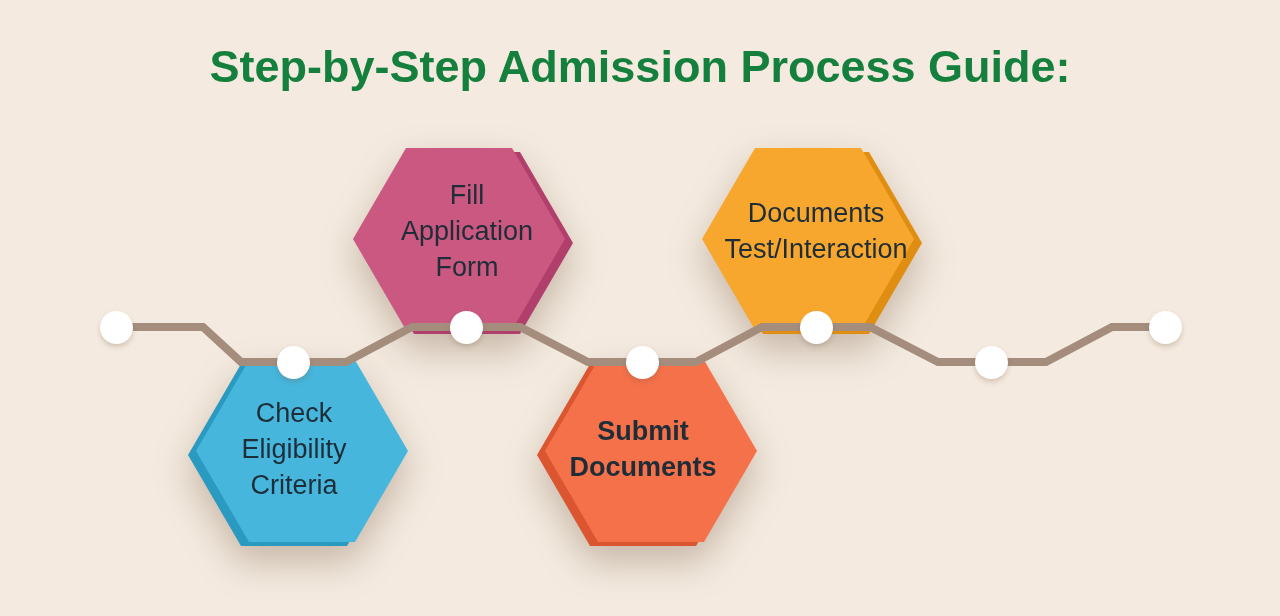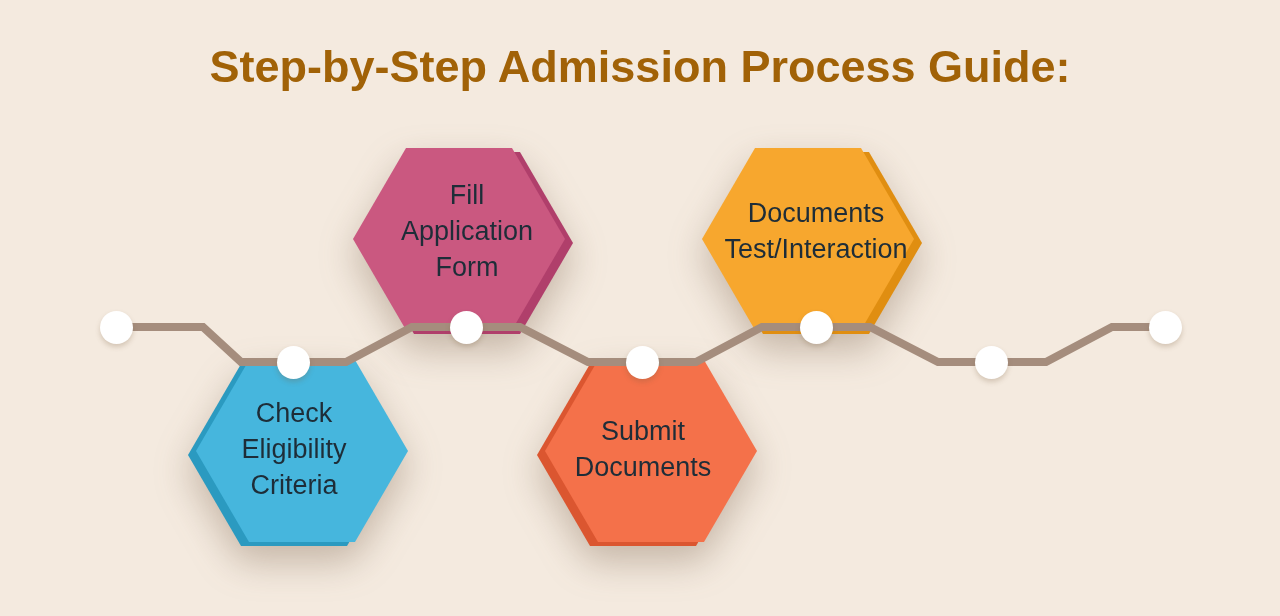--- a/index.html
+++ b/index.html
@@ -42,21 +42,21 @@
     font-size:27px;
     line-height:36px;
     color:var(--text);
     box-sizing:border-box;
   }
   .row-top .hex-label{padding-bottom:24px;}
   .row-bottom .hex-label{padding-bottom:12px;}
   .pos-1{left:13px;top:152px;}
   .pos-2{left:188px;top:364px;}
   .pos-3{left:361px;top:152px;}
-  .pos-4{left:537px;top:364px;}
+  .pos-4{left:537px;top:364px;font-weight:bold;}
   .pos-5{left:710px;top:152px;}
   .pos-6{left:886px;top:364px;}
   .pos-7{left:1060px;top:152px;}
   .dot{
     position:absolute;
     width:33px;height:33px;border-radius:50%;
     box-shadow:0 3px 5px rgba(120,90,60,0.25);
   }
   .dot-1{left:100px;top:311px;}
   .dot-2{left:277px;top:346px;}
@@ -64,21 +64,21 @@
   .dot-4{left:626px;top:346px;}
   .dot-5{left:800px;top:311px;}
   .dot-6{left:975px;top:346px;}
   .dot-7{left:1149px;top:311px;}
 </style>
 </head>
 <body>
 
 <div class="canvas" style="background: rgb(244, 234, 223);">
 
-  <div class="title" style="color: #a16207;">Step-by-Step Admission Process Guide:</div>
+  <div class="title" style="color: #15803d;">Step-by-Step Admission Process Guide:</div>
 
 
   <div class="hex-wrap row-top pos-3" style="--face: #ca5880; --base: #b03f6b; --text: #1e2d38;">
     <div class="hex hex-base"></div>
     <div class="hex hex-face"></div>
     <div class="hex-label">Fill
 Application
 Form</div>
   </div>
 

